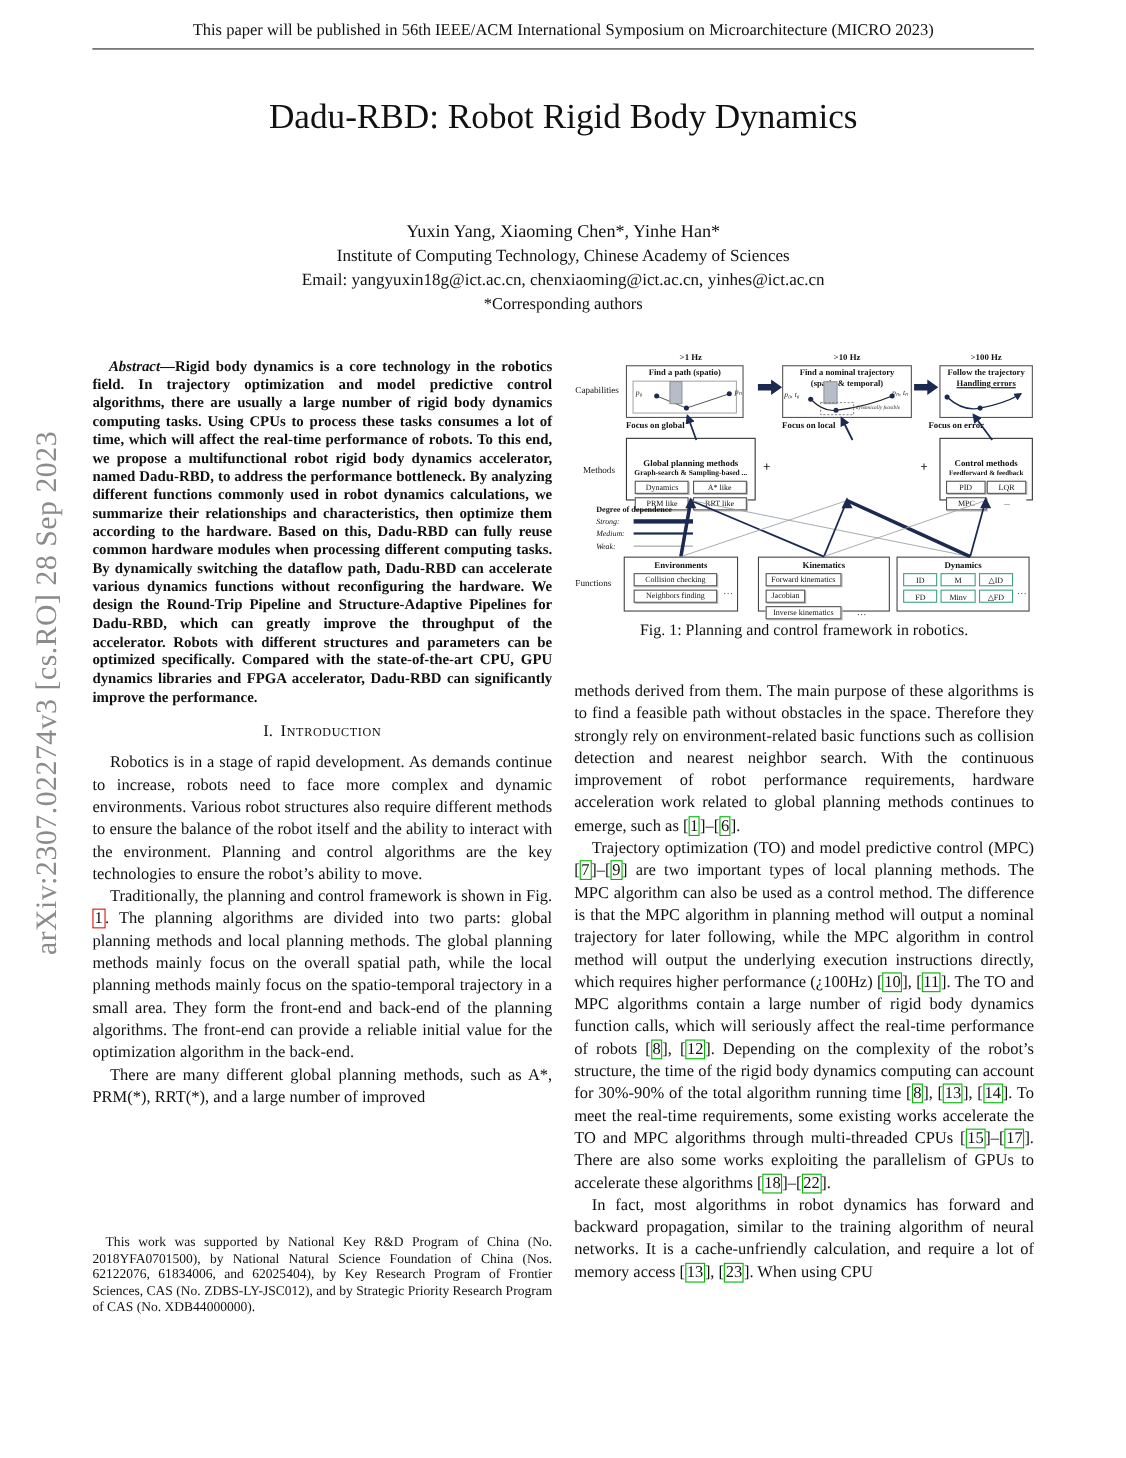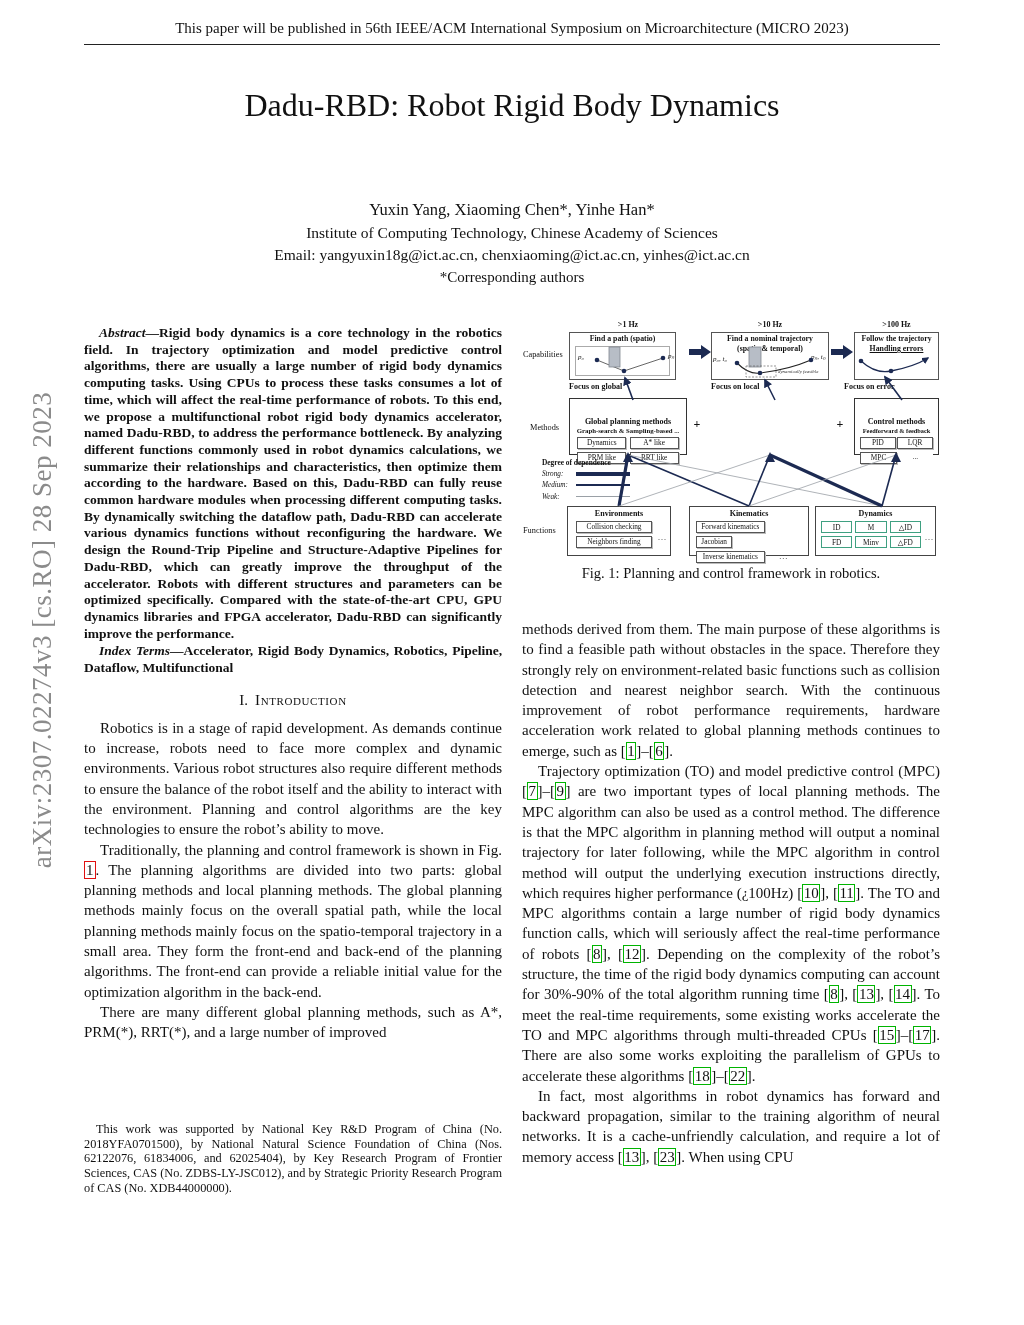--- a/index.html
+++ b/index.html
@@ -87,23 +87,20 @@
 <div class="abs affil">Institute of Computing Technology, Chinese Academy of Sciences</div>
 <div class="abs email">Email: yangyuxin18g@ict.ac.cn, chenxiaoming@ict.ac.cn, yinhes@ict.ac.cn</div>
 <div class="abs corresp">*Corresponding authors</div>
 
 <div class="abs arxiv">arXiv:2307.02274v3  [cs.RO]  28 Sep 2023</div>
 
 <div class="abs col-left">
   <div class="abstract">
     <span class="lead">Abstract</span><span>—Rigid body dynamics is a core technology in the robotics field. In trajectory optimization and model predictive control algorithms, there are usually a large number of rigid body dynamics computing tasks. Using CPUs to process these tasks consumes a lot of time, which will affect the real-time performance of robots. To this end, we propose a multifunctional robot rigid body dynamics accelerator, named Dadu-RBD, to address the performance bottleneck. By analyzing different functions commonly used in robot dynamics calculations, we summarize their relationships and characteristics, then optimize them according to the hardware. Based on this, Dadu-RBD can fully reuse common hardware modules when processing different computing tasks. By dynamically switching the dataflow path, Dadu-RBD can accelerate various dynamics functions without reconfiguring the hardware. We design the Round-Trip Pipeline and Structure-Adaptive Pipelines for Dadu-RBD, which can greatly improve the throughput of the accelerator. Robots with different structures and parameters can be optimized specifically. Compared with the state-of-the-art CPU, GPU dynamics libraries and FPGA accelerator, Dadu-RBD can significantly improve the performance.</span>
   </div>
-  <div class="indexterms">
-    <span class="lead">Index Terms</span><span>—Accelerator, Rigid Body Dynamics, Robotics, Pipeline, Dataflow, Multifunctional</span>
-  </div>
   <div class="sec-head">
     <span>I.</span><span class="sc">Introduction</span>
   </div>
   <div class="par">Robotics is in a stage of rapid development. As demands continue to increase, robots need to face more complex and dynamic environments. Various robot structures also require different methods to ensure the balance of the robot itself and the ability to interact with the environment. Planning and control algorithms are the key technologies to ensure the robot’s ability to move.</div>
   <div class="par">Traditionally, the planning and control framework is shown in Fig. <span class="figref">1</span>. The planning algorithms are divided into two parts: global planning methods and local planning methods. The global planning methods mainly focus on the overall spatial path, while the local planning methods mainly focus on the spatio-temporal trajectory in a small area. They form the front-end and back-end of the planning algorithms. The front-end can provide a reliable initial value for the optimization algorithm in the back-end.</div>
   <div class="par">There are many different global planning methods, such as A*, PRM(*), RRT(*), and a large number of improved</div>
 </div>
 <div class="abs footnote">This work was supported by National Key R&amp;D Program of China (No. 2018YFA0701500), by National Natural Science Foundation of China (Nos. 62122076, 61834006, and 62025404), by Key Research Program of Frontier Sciences, CAS (No. ZDBS-LY-JSC012), and by Strategic Priority Research Program of CAS (No. XDB44000000).</div>
 
 <div class="abs fig">

